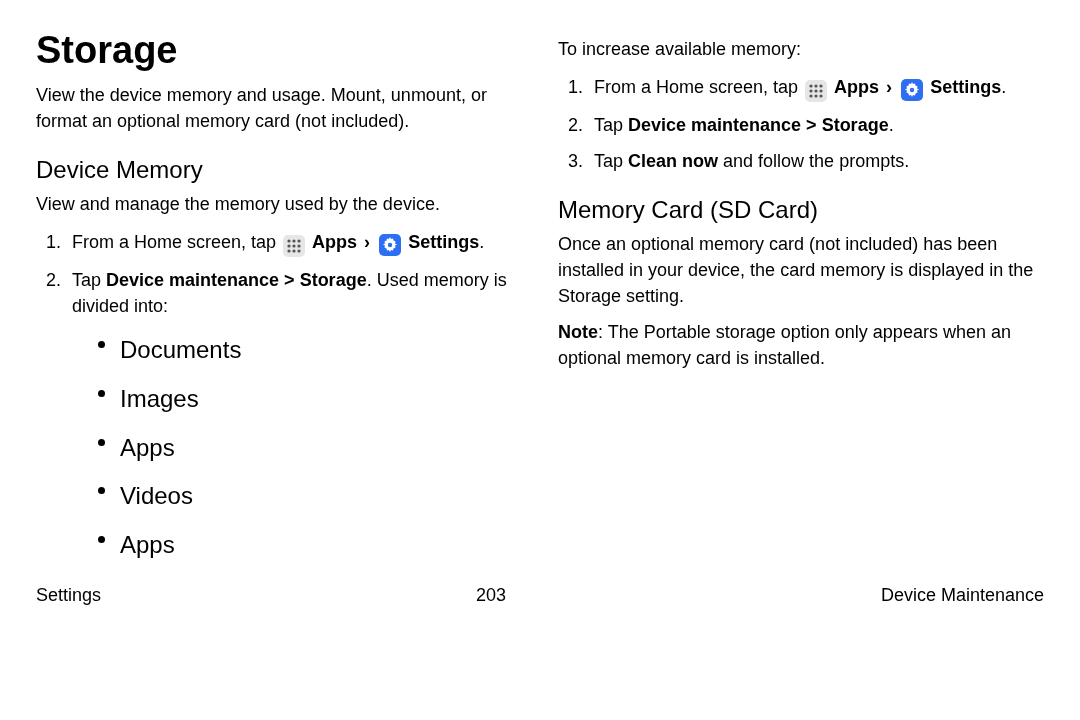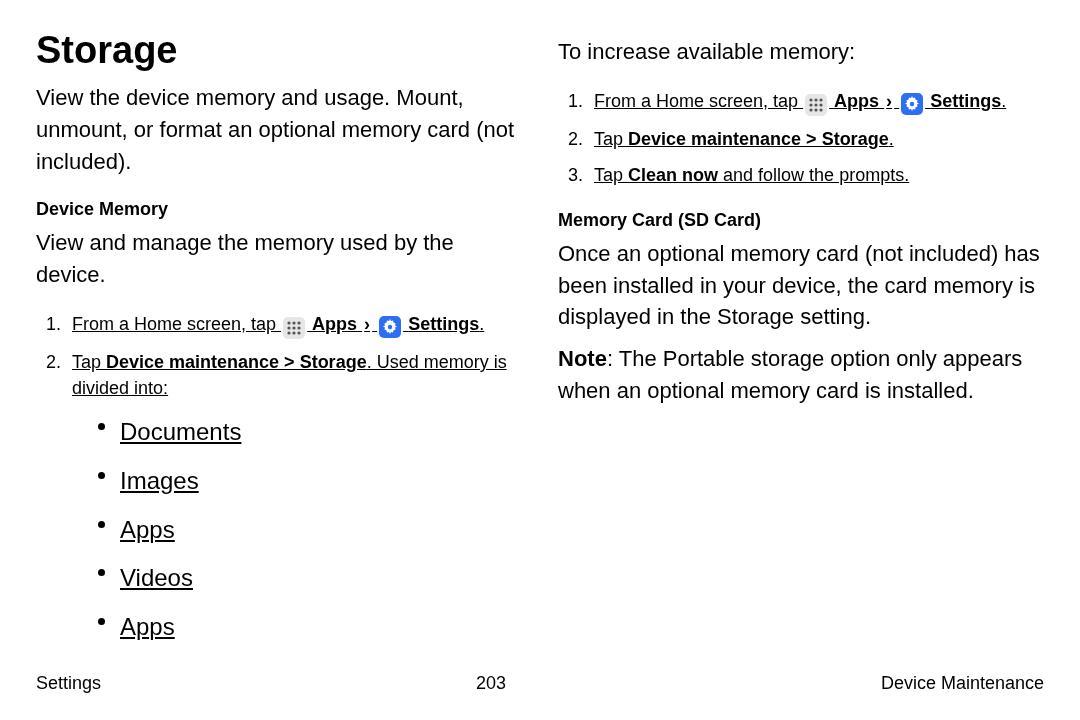--- a/index.html
+++ b/index.html
@@ -28,34 +28,33 @@
     flex: 1;
     min-width: 0;
   }
   h1 {
     font-size: 38px;
     font-weight: 700;
     margin: 0 0 10px 0;
     line-height: 1.1;
   }
   h2 {
-    font-size: 18px;
-    font-weight: 700;
+    font-size: 24px;
+    font-weight: 400;
     margin: 22px 0 6px 0;
     line-height: 1.2;
   }
   p {
-    font-size: 22px;
+    font-size: 18px;
     line-height: 1.45;
     margin: 6px 0 10px 0;
   }
   ol {
     padding-left: 30px;
-    margin: 20px 0;
-    text-decoration: underline;
+    margin: 12px 0;
   }
   ol li {
     font-size: 18px;
     line-height: 1.45;
     padding-left: 6px;
     margin: 10px 0;
   }
   ul {
     list-style: none;
     padding-left: 26px;

